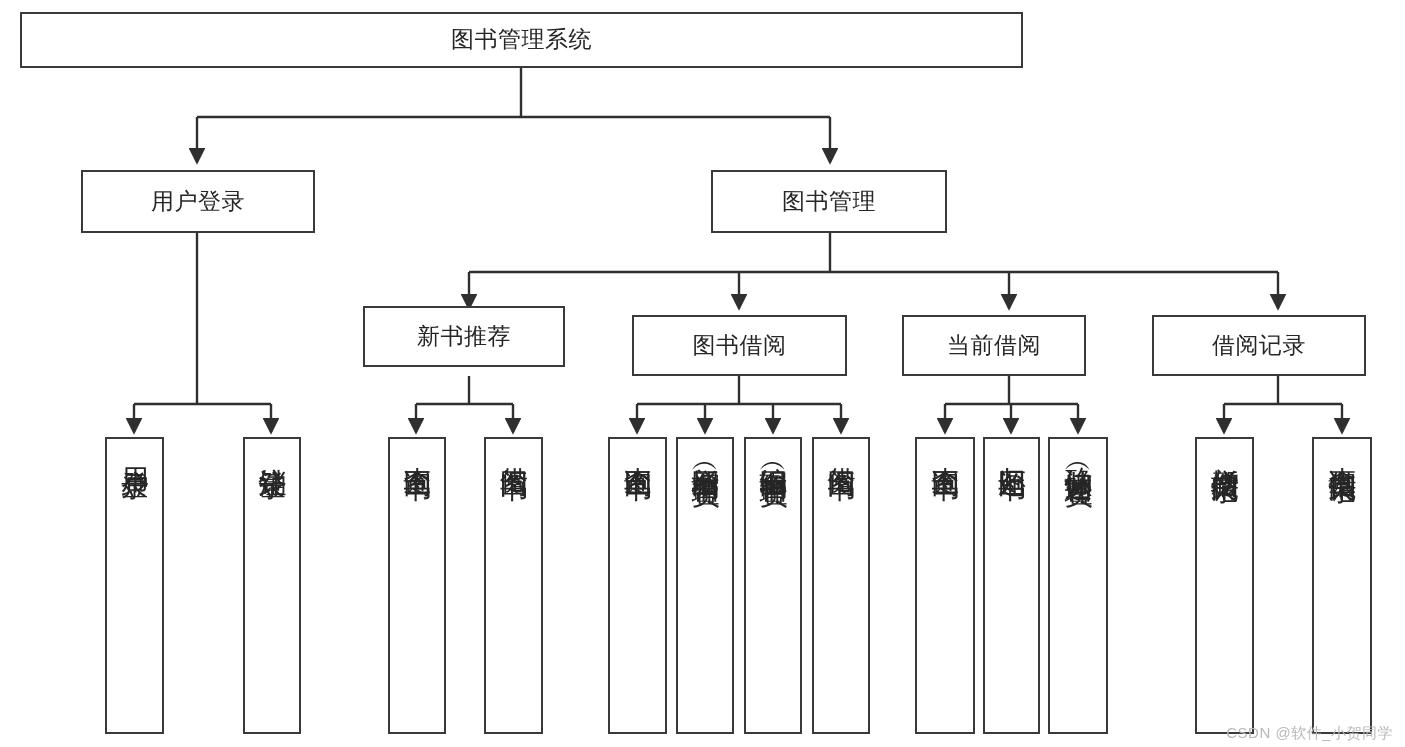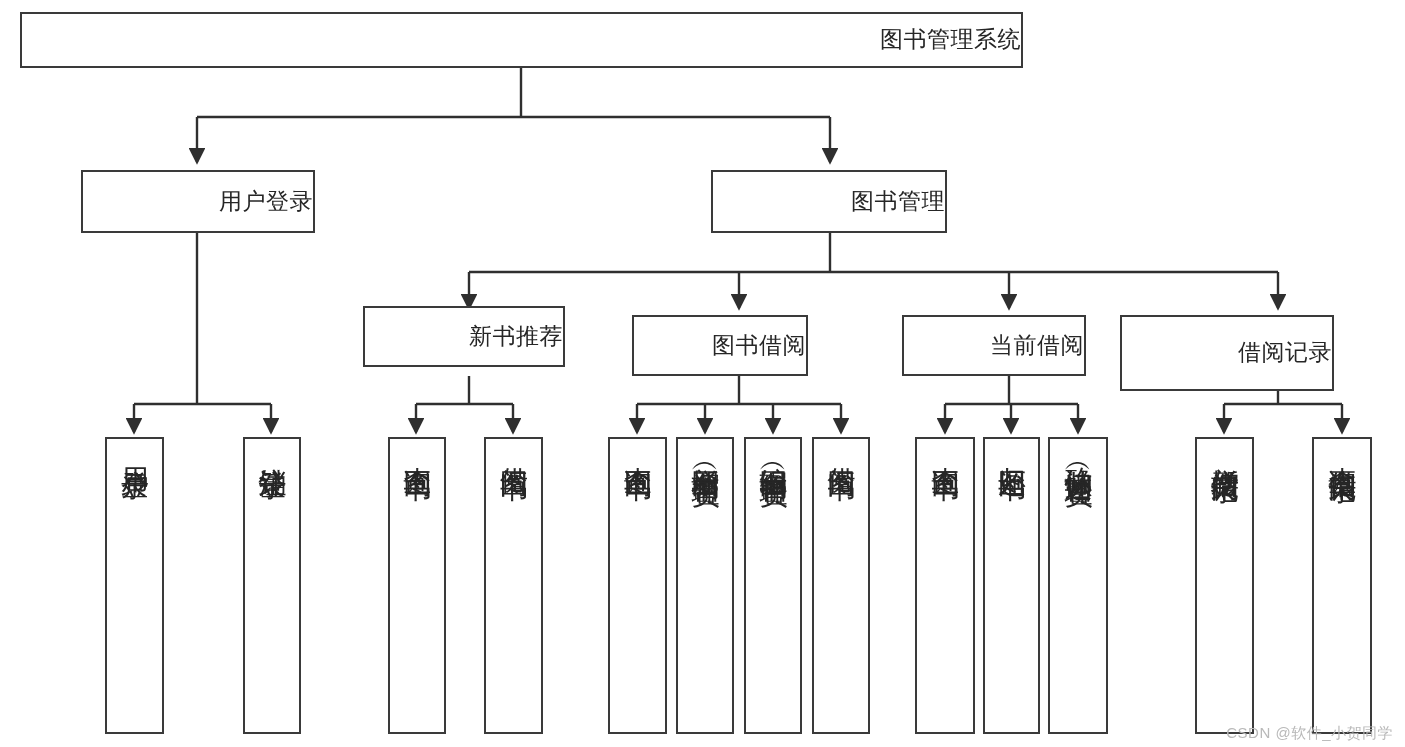--- a/index.html
+++ b/index.html
@@ -26,21 +26,21 @@
     height: 747px;
     pointer-events: none;
   }
   .node {
     position: absolute;
     box-sizing: border-box;
     background: #ffffff;
     border: 2px solid #3a3a3a;
     display: flex;
     align-items: center;
-    justify-content: flex-end;
+    justify-content: center;
     color: #262626;
     z-index: 2;
   }
   .node .label {
     display: block;
     text-align: center;
     line-height: 1.18;
     white-space: nowrap;
   }
   .node.horiz .label {
@@ -132,27 +132,27 @@
   <div class="node horiz" style="left:81px; top:170px; width:234px; height:63px;">
     <span class="label">用户登录</span>
   </div>
   <div class="node horiz" style="left:711px; top:170px; width:236px; height:63px;">
     <span class="label">图书管理</span>
   </div>
 
   <div class="node horiz" style="left:363px; top:306px; width:202px; height:61px;">
     <span class="label">新书推荐</span>
   </div>
-  <div class="node horiz" style="left:632px; top:315px; width:176px; height:61px;">
+  <div class="node horiz" style="left:632px; top:315px; width:215px; height:61px;">
     <span class="label">图书借阅</span>
   </div>
   <div class="node horiz" style="left:902px; top:315px; width:184px; height:61px;">
     <span class="label">当前借阅</span>
   </div>
-  <div class="node horiz" style="left:1120px; top:315px; width:214px; height:76px;">
+  <div class="node horiz" style="left:1152px; top:315px; width:214px; height:61px;">
     <span class="label">借阅记录</span>
   </div>
 
   <div class="node vert" style="left:105px; top:437px; width:59px; height:297px;">
     <span class="label">用户登录</span>
   </div>
   <div class="node vert" style="left:243px; top:437px; width:58px; height:297px;">
     <span class="label">注销登录</span>
   </div>
 

